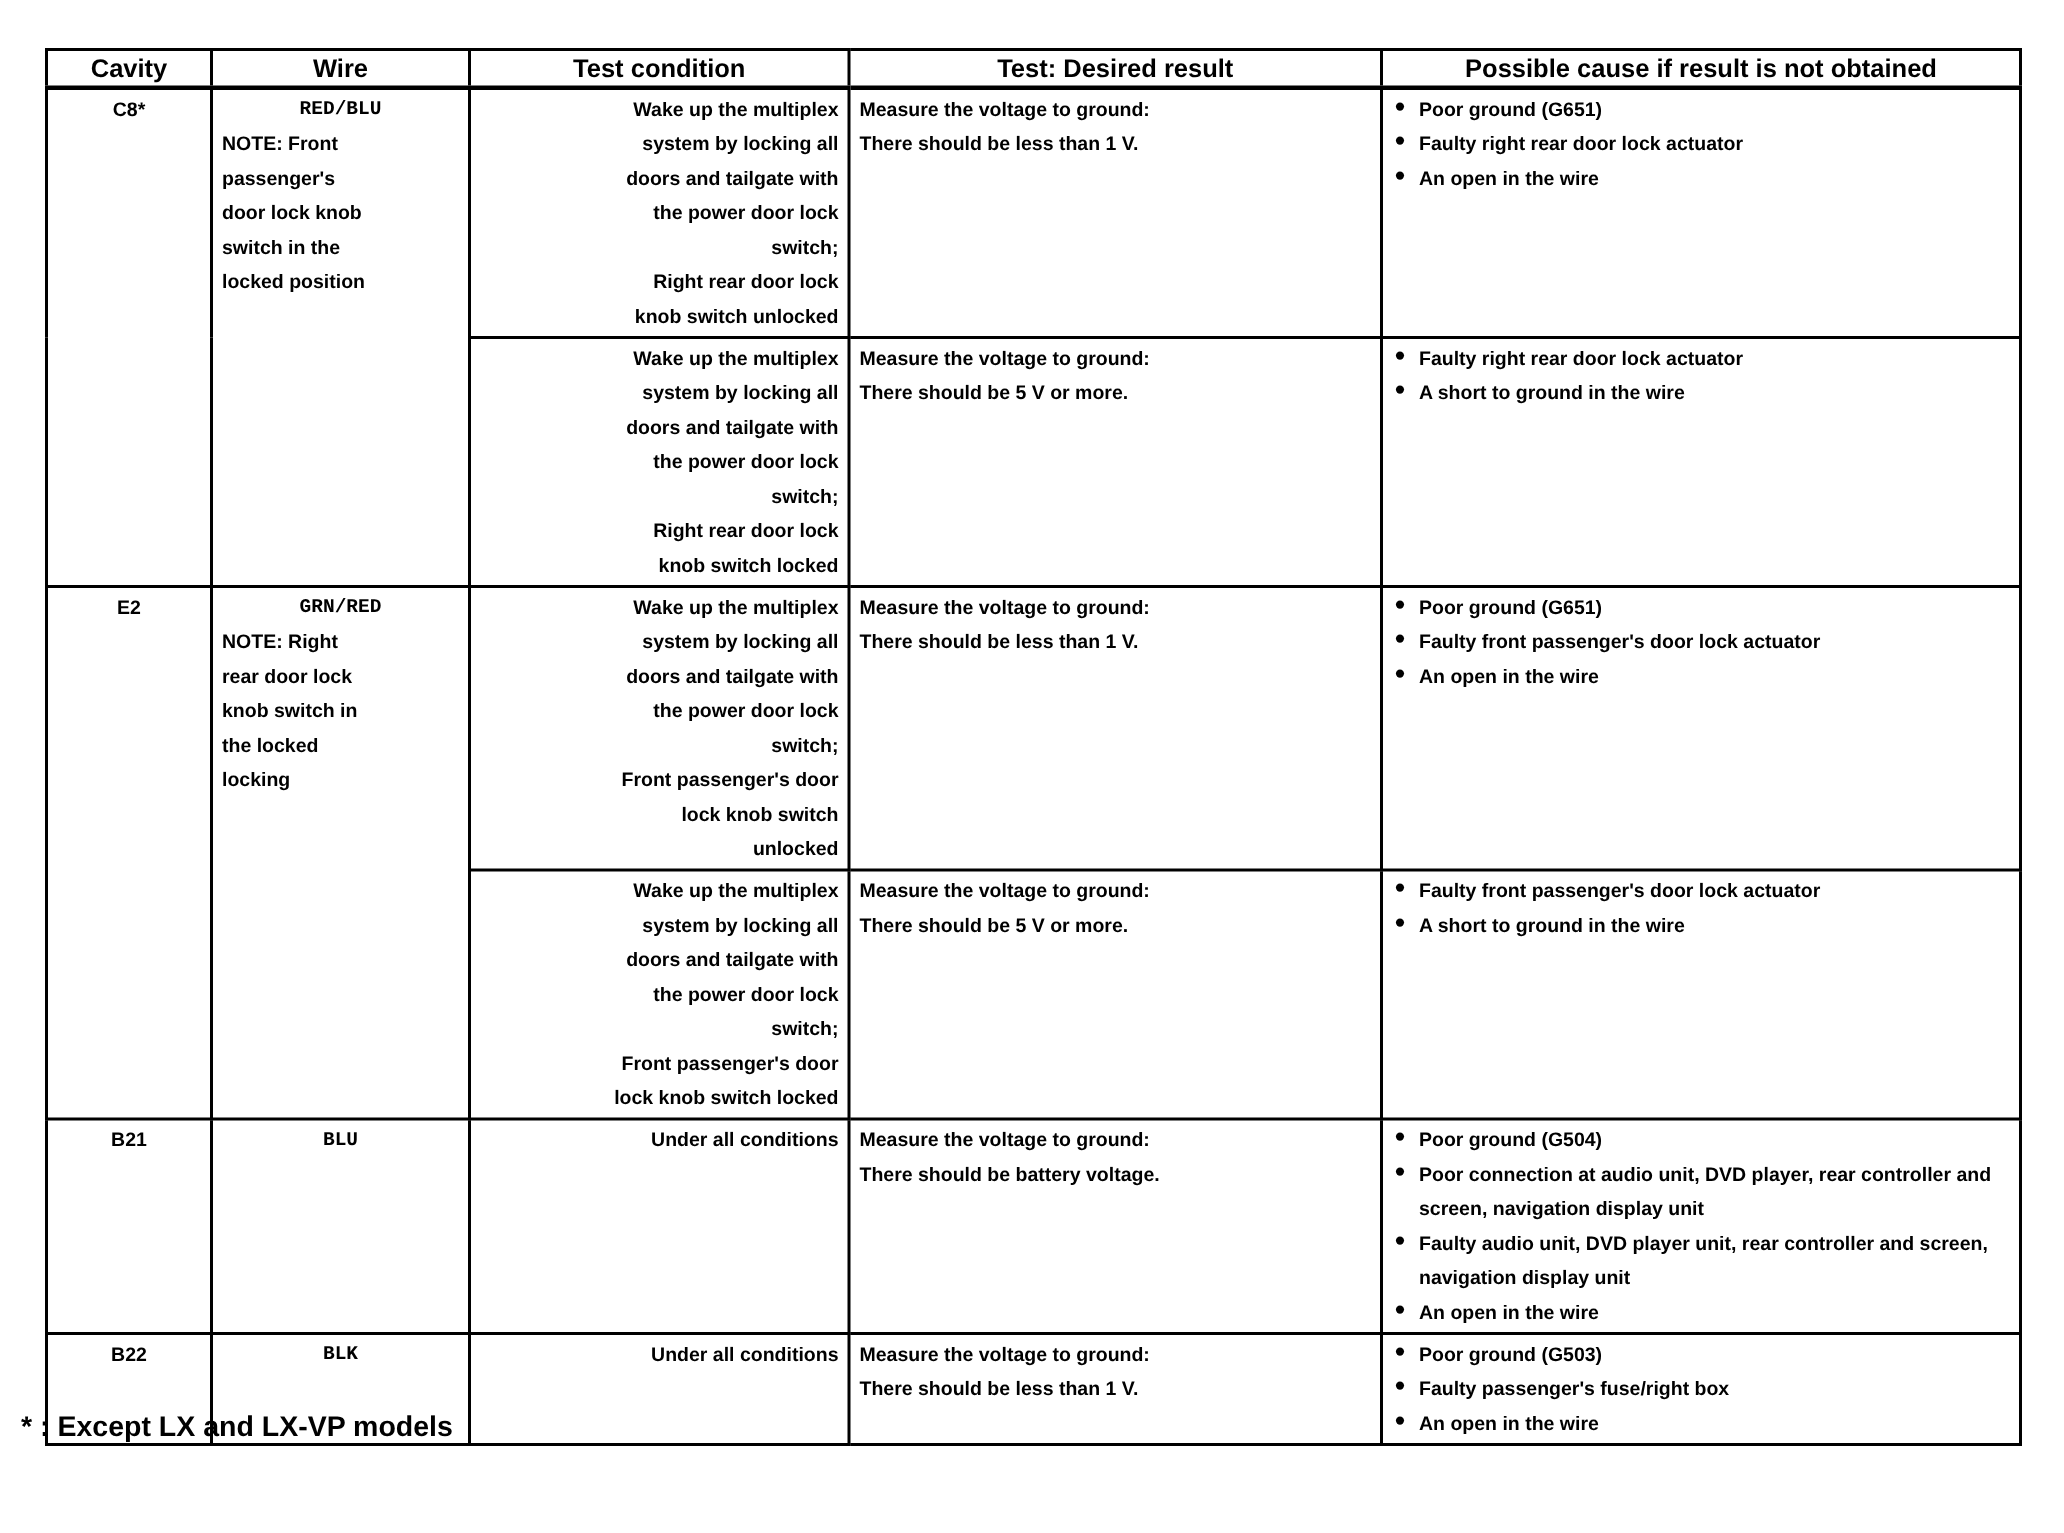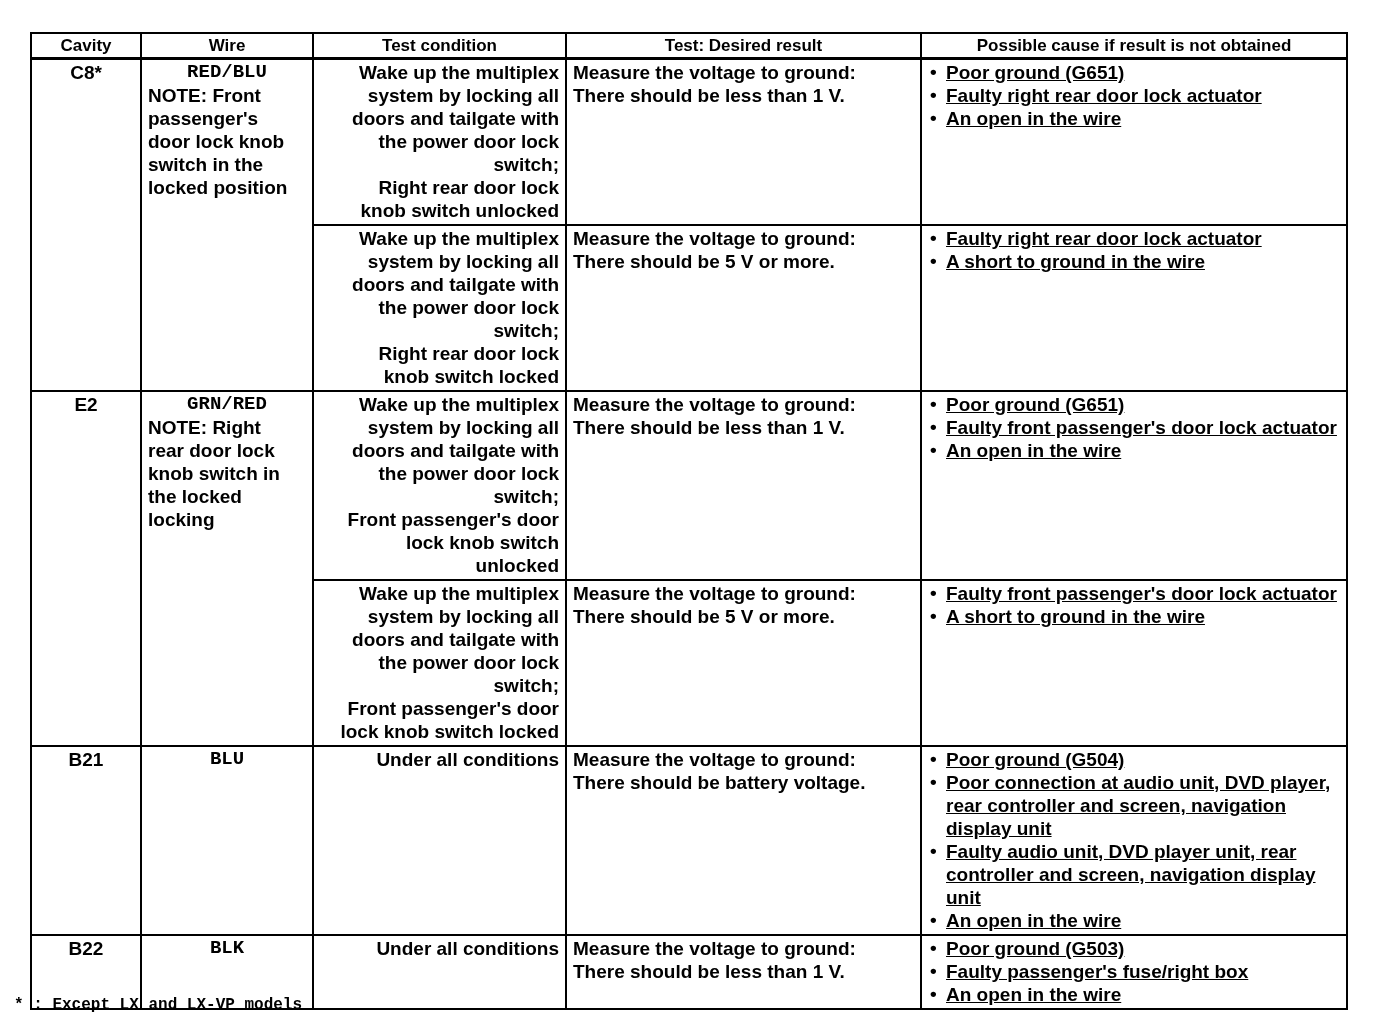--- a/index.html
+++ b/index.html
@@ -11,40 +11,40 @@
   .scan-page{position:absolute;inset:0;background:#fff;}
   table.spec{
     border-collapse:collapse;table-layout:fixed;
     position:absolute;left:30px;top:32px;width:1316px;
     border:1px solid #1d4ed8;
   }
   th,td{
     border:2px solid #000;
     vertical-align:top;
     padding:1px 6px 2px 6px;
-    font-size:19px;line-height:23px;
+    font-size:13px;line-height:23px;
     overflow:hidden;
   }
   th{
     text-align:center;vertical-align:middle;
     padding:0 4px;height:22px;font-size:17px;
     border-bottom:3px solid #000;
   }
   td.cavity{text-align:center;}
   td.wire .wire-value{display:block;text-align:center;font-family:Liberation Mono, monospace;}
   td.wire .wire-note{display:block;white-space:pre-line;}
   td.cond{white-space:pre-line;text-align:right;}
   td.result{white-space:pre-line;}
-  td.cause{padding-left:4px;text-decoration:underline;}
+  td.cause{padding-left:4px;}
   ul.causes{margin:0;padding:0;list-style:none;}
   ul.causes li{padding-left:20px;position:relative;}
   ul.causes li::before{content:"\2022";position:absolute;left:4px;top:-1px;font-size:19px;}
   .footnote{
-    position:absolute;left:14px;top:994px;
-    font-size:16px;line-height:23px;font-family:Liberation Mono, monospace;
+    position:absolute;left:14px;top:940px;
+    font-size:19px;line-height:23px;
   }
 </style>
 </head>
 <body>
 
 <div class="scan-page">
 
   <table class="spec">
     <colgroup>
       <col style="width:110px">

